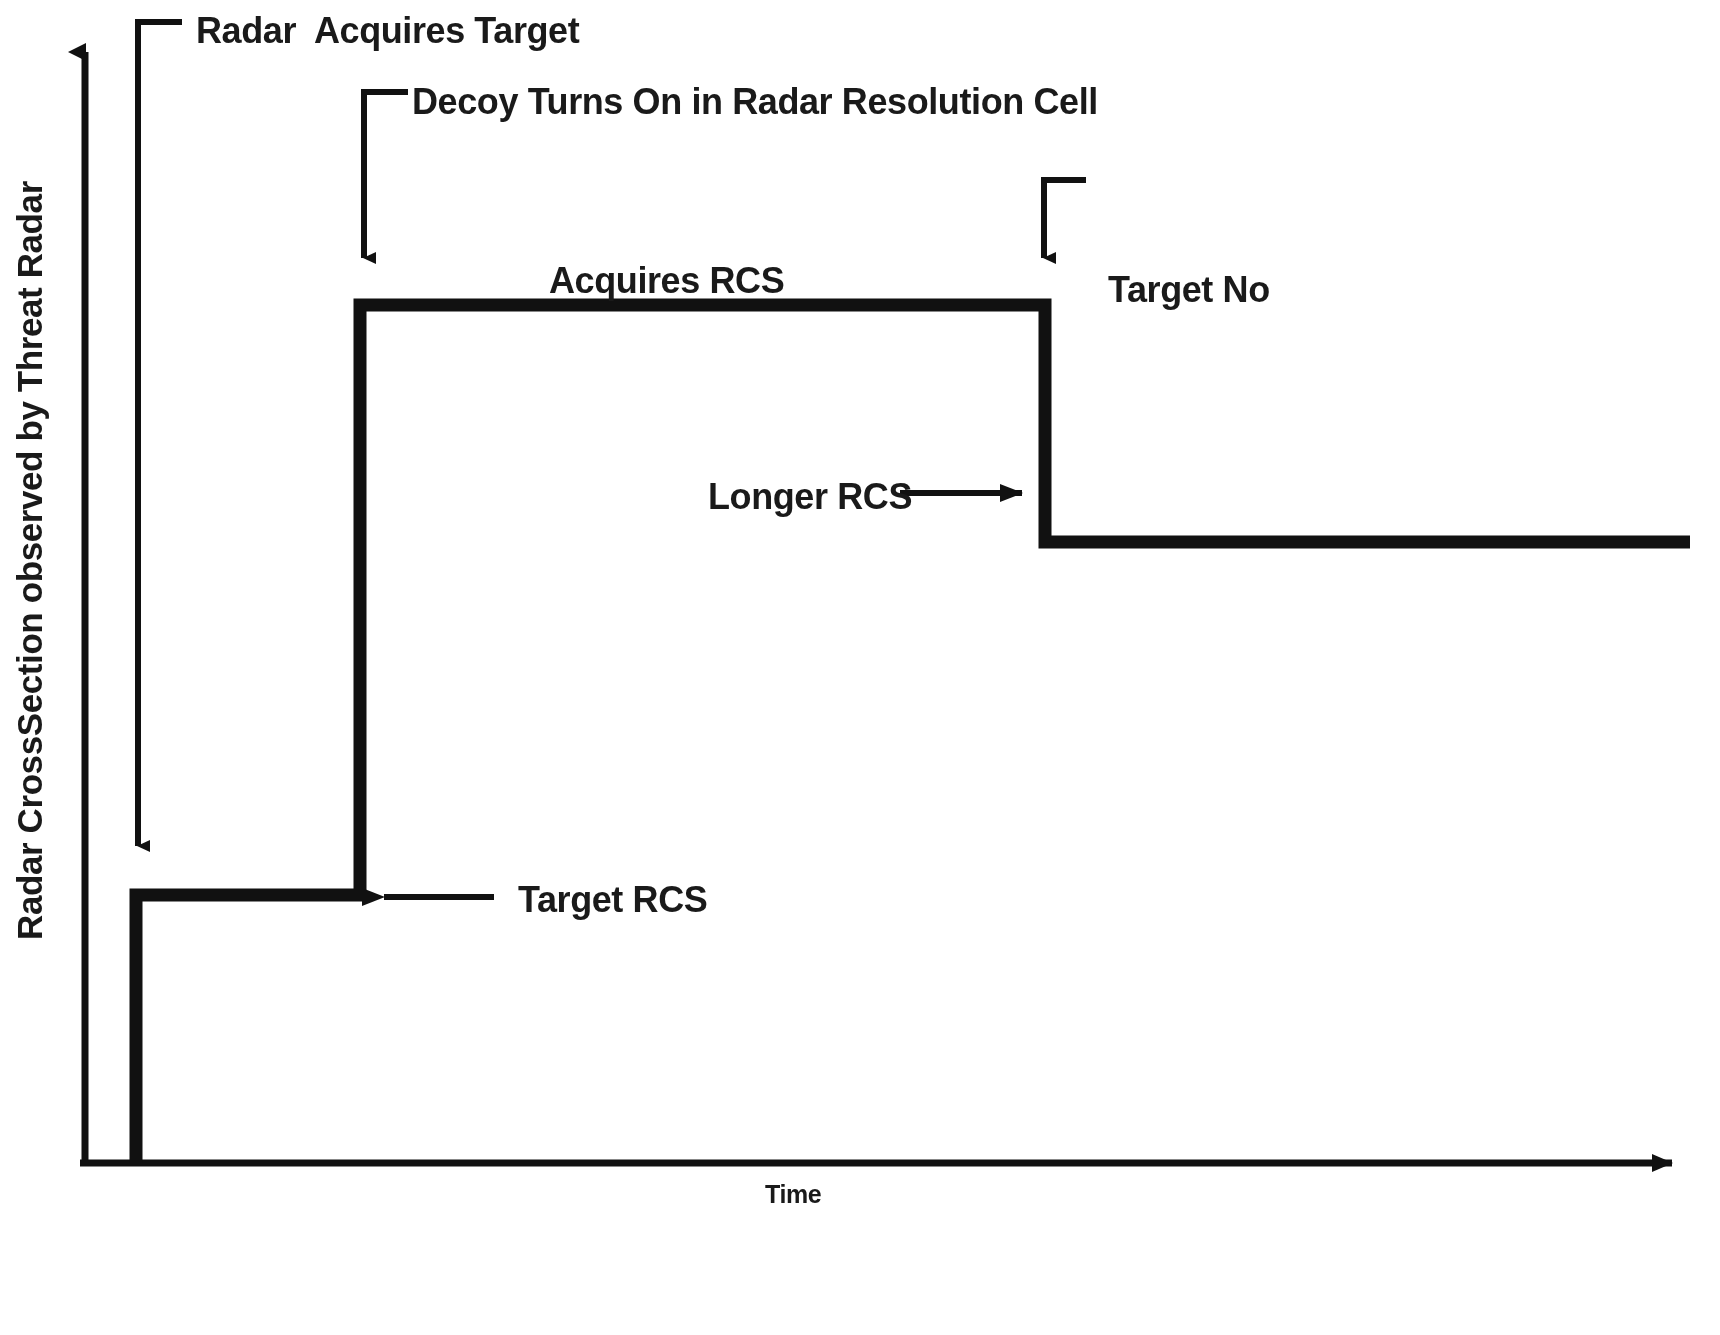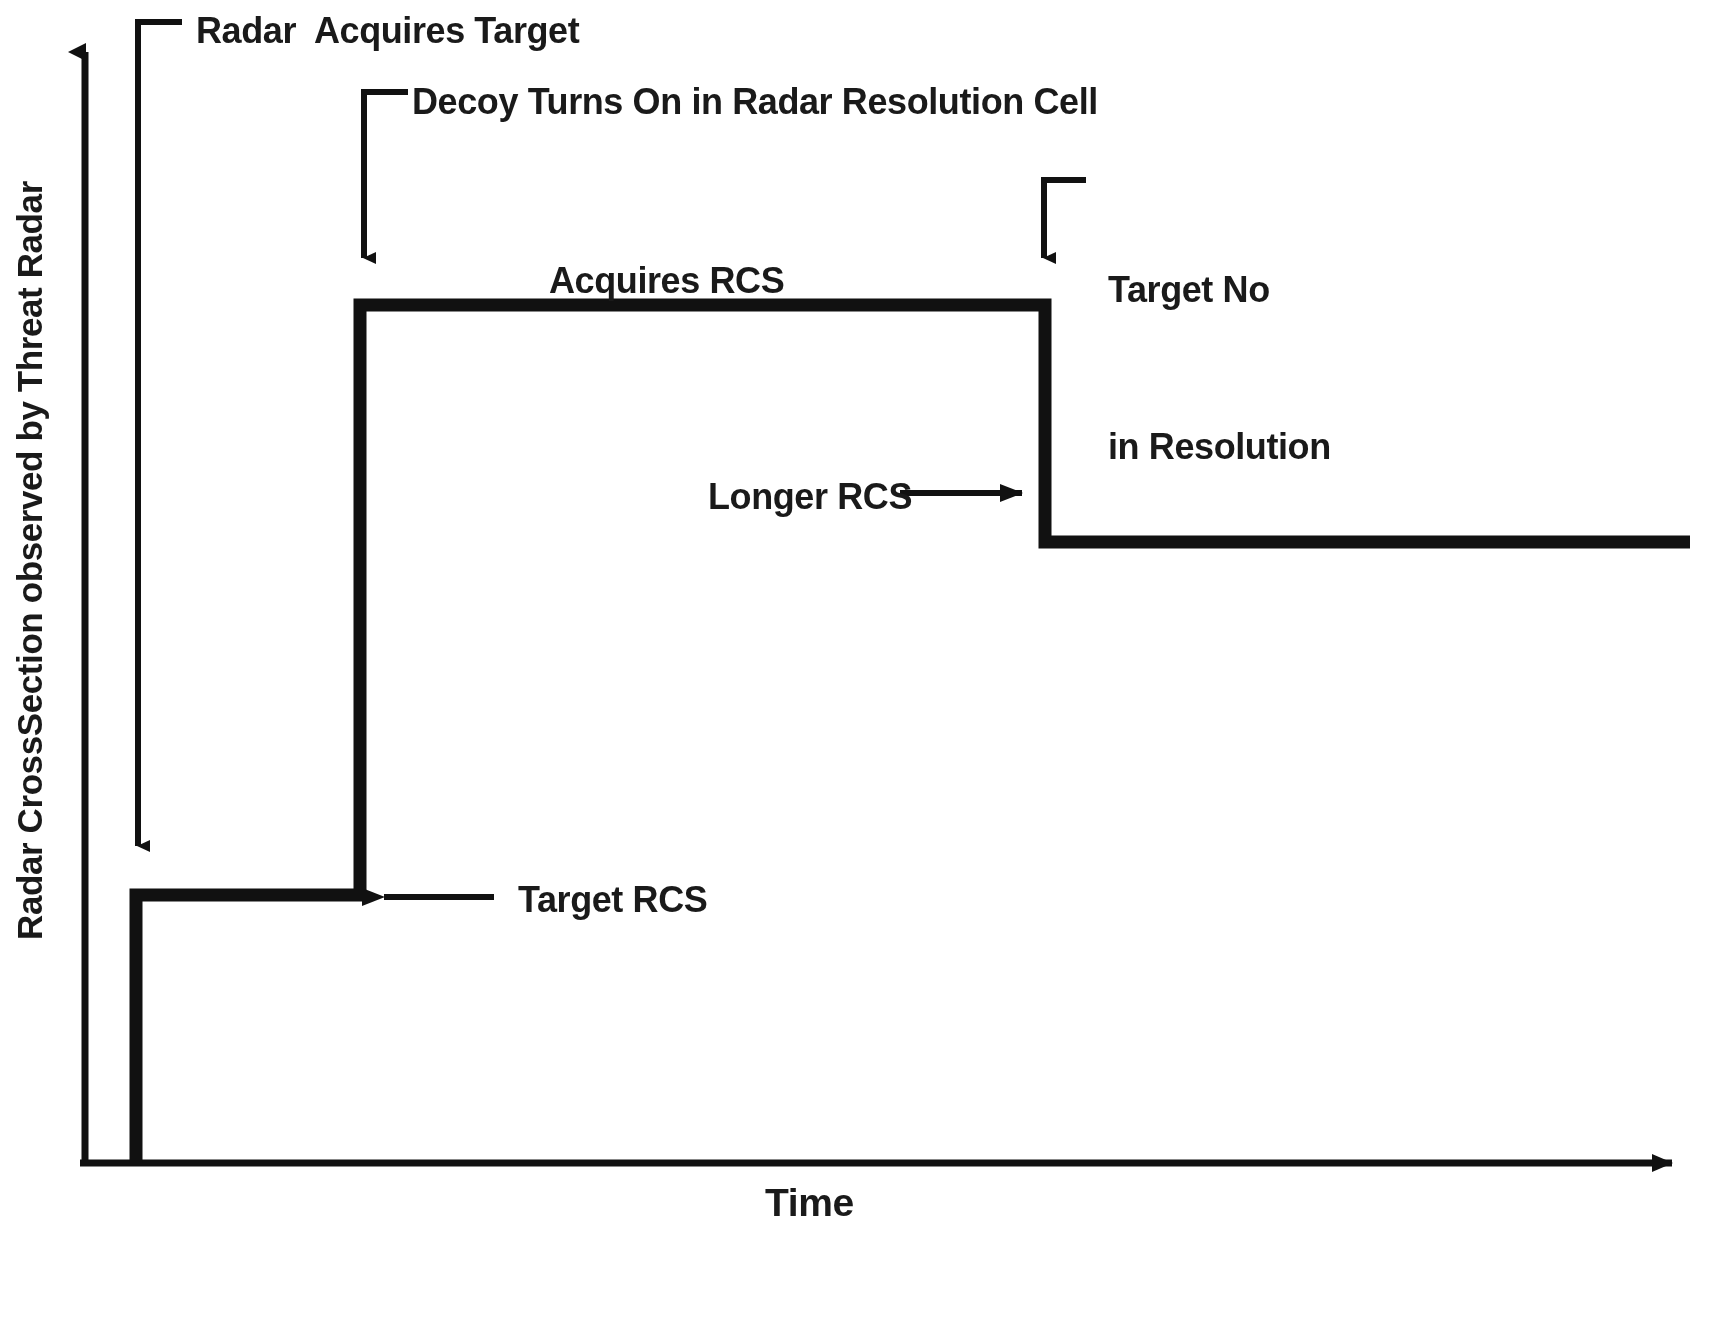--- a/index.html
+++ b/index.html
@@ -34,21 +34,21 @@
     line-height: 1.28;
     letter-spacing: -0.4px;
     transform-origin: 0 0;
   }
   .lbl-axis-y {
     font-size: 35px;
     transform: rotate(-90deg);
     transform-origin: left top;
   }
   .lbl-axis-x {
-    font-size: 39px;
+    font-size: 25px;
   }
   .lbl-callout {
     font-size: 36px;
   }
   .lbl-series {
     font-size: 36px;
   }
   .lbl-multiline {
     font-size: 36px;
     line-height: 1.45;
@@ -102,21 +102,20 @@
   <div class="lbl lbl-axis-y" style="left: 8px; top: 940px;">Radar CrossSection observed by Threat Radar</div>
 
   <div class="lbl lbl-axis-x" style="left: 765px; top: 1178px;">Time</div>
 
   <div class="lbl lbl-callout" style="left: 196px; top: 8px;">Radar  Acquires Target</div>
 
   <div class="lbl lbl-callout" style="left: 412px; top: 79px;">Decoy Turns On in Radar Resolution Cell</div>
 
   <div class="lbl lbl-multiline" style="left: 1086px; top: 160px;">
     <div>Target No</div>
-    <div>in Resolution</div>
   </div>
 
   <div class="lbl lbl-series" style="left: 549px; top: 258px;">Acquires RCS</div>
 
   <div class="lbl lbl-series" style="left: 708px; top: 474px;">Longer RCS</div>
 
   <div class="lbl lbl-series" style="left: 518px; top: 877px;">Target RCS</div>
 
 </div>
 

